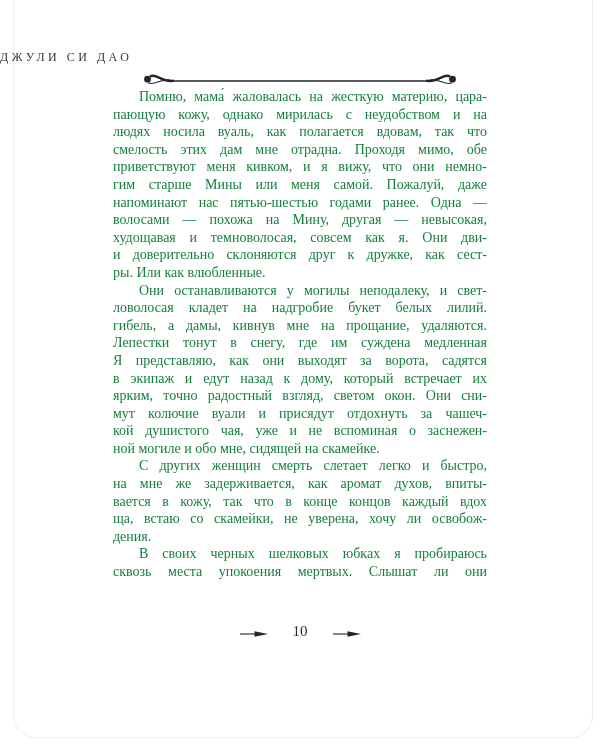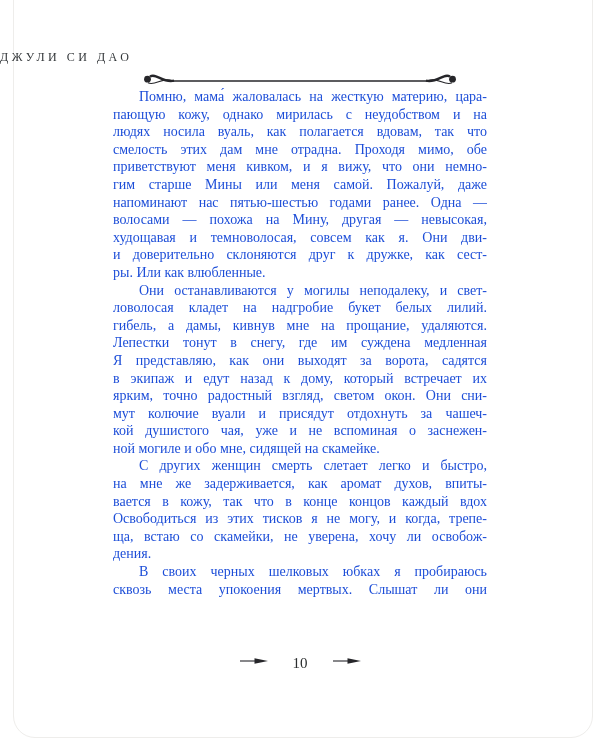--- a/index.html
+++ b/index.html
@@ -45,41 +45,41 @@
     left: 142px;
     width: 316px;
     height: 20px;
   }
   .text-block {
     position: absolute;
     top: 88px;
     left: 113px;
     width: 374px;
     font-size: 14px;
-    color: #1d4ed8;
+    color: #15803d;
   }
   .para { margin: 0; padding: 0; }
   .tline {
     height: 17.6px;
     line-height: 17.6px;
     text-align: justify;
     text-align-last: justify;
     overflow: hidden;
     white-space: normal;
   }
   .tline.first { text-indent: 26px; }
   .tline.last { text-align-last: left; }
   .footer {
     position: absolute;
-    top: 656px;
+    top: 624px;
     left: 0;
     width: 100%;
     display: flex;
     justify-content: center;
-    align-items: flex-start;
+    align-items: flex-end;
     gap: 24px;
   }
   .page-number {
     font-size: 15px;
     color: #2a2d2e;
     line-height: 1;
   }
   .orn { display: block; }
 </style>
 </head>
@@ -130,21 +130,20 @@
         <div class="tline">в экипаж и едут назад к дому, который встречает их</div>
         <div class="tline">ярким, точно радостный взгляд, светом окон. Они сни-</div>
         <div class="tline">мут колючие вуали и присядут отдохнуть за чашеч-</div>
         <div class="tline">кой душистого чая, уже и не вспоминая о заснежен-</div>
         <div class="tline last">ной могиле и обо мне, сидящей на скамейке.</div>
       </div>
       <div class="para">
         <div class="tline first">С других женщин смерть слетает легко и быстро,</div>
         <div class="tline">на мне же задерживается, как аромат духов, впиты-</div>
         <div class="tline">вается в кожу, так что в конце концов каждый вдох</div>
-        <div class="tline">Освободиться из этих тисков я не могу, и когда, трепе-</div>
         <div class="tline">ща, встаю со скамейки, не уверена, хочу ли освобож-</div>
         <div class="tline last">дения.</div>
       </div>
       <div class="para">
         <div class="tline first">В своих черных шелковых юбках я пробираюсь</div>
         <div class="tline">сквозь места упокоения мертвых. Слышат ли они</div>
       </div>
     </div>
 
   <div class="footer">

